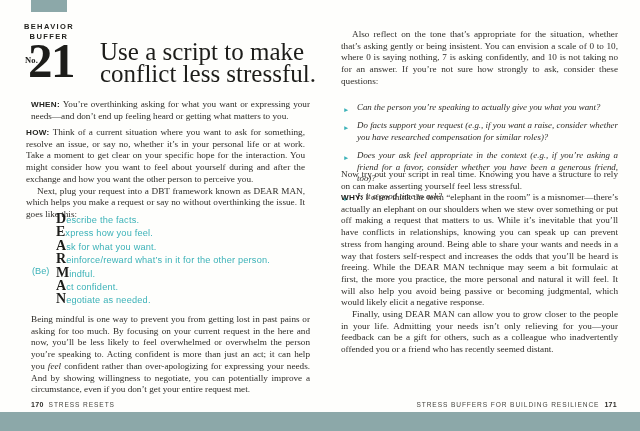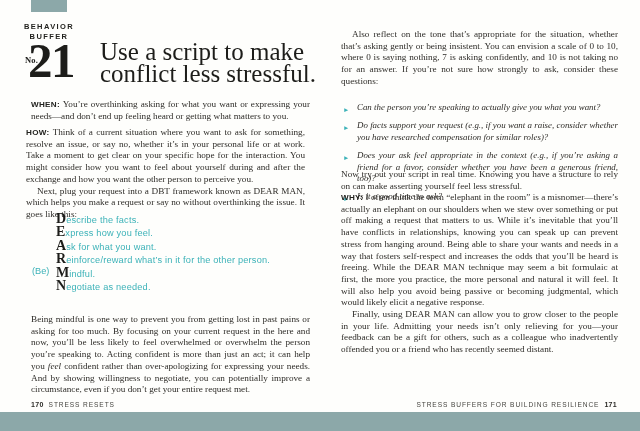--- a/index.html
+++ b/index.html
@@ -121,20 +121,23 @@
     <div class="dm-row">
       <span class="dm-prefix"></span><span class="dm-letter">A</span><span class="dm-rest">sk for what you want.</span>
     </div>
     <div class="dm-row">
       <span class="dm-prefix"></span><span class="dm-letter">R</span><span class="dm-rest">einforce/reward what’s in it for the other person.</span>
     </div>
     <div class="dm-row">
       <span class="dm-prefix">(Be)</span><span class="dm-letter">M</span><span class="dm-rest">indful.</span>
     </div>
     <div class="dm-row">
+      <span class="dm-prefix"></span><span class="dm-letter">A</span><span class="dm-rest">ct confident.</span>
+    </div>
+    <div class="dm-row">
       <span class="dm-prefix"></span><span class="dm-letter">N</span><span class="dm-rest">egotiate as needed.</span>
     </div>
   </div>
 
   <div class="closing-block body-text">
     <span>Being mindful is one way to prevent you from getting lost in past pains or asking for too much. By focusing on your current request in the here and now, you’ll be less likely to feel overwhelmed or overwhelm the person you’re speaking to. Acting confident is more than just an act; it can help you </span><span class="em">feel</span><span> confident rather than over-apologizing for expressing your needs. And by showing willingness to negotiate, you can potentially improve a circumstance, even if you don’t get your entire request met.</span>
   </div>
 
   <div class="footer footer-left">
     <span class="page-num">170</span><span class="footer-sep"></span><span>STRESS RESETS</span>

